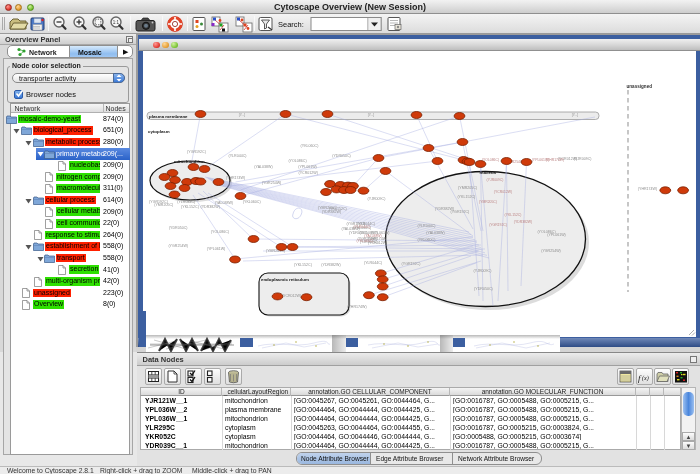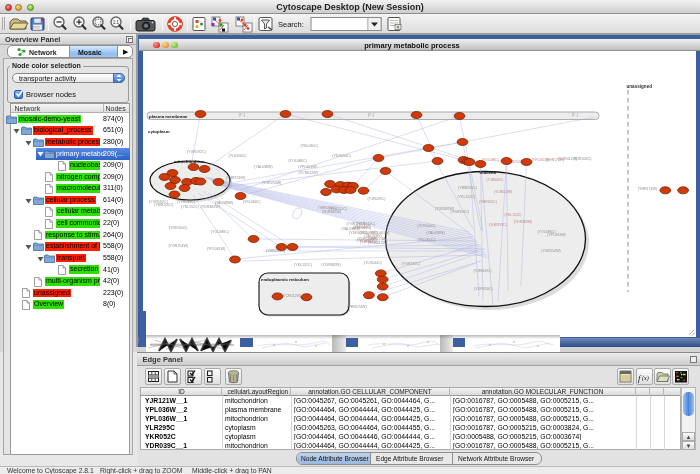--- a/index.html
+++ b/index.html
@@ -4,21 +4,21 @@
 *{margin:0;padding:0;box-sizing:border-box}
 html,body{width:700px;height:474px;overflow:hidden;font-family:"Liberation Sans",sans-serif;background:#e8e8e8}
 .abs{position:absolute}
 body{position:relative}
 </style></head><body>
 
 <div class="abs" style="left:0;top:0;width:700px;height:14px;background:linear-gradient(#f2f2f2,#e2e2e2 45%,#cdcdcd);border-bottom:1px solid #8f8f8f">
  <div class="abs" style="left:5px;top:3.5px;width:7px;height:7px;border-radius:50%;background:radial-gradient(circle at 35% 30%,#ff9a94,#e44138 60%,#b02018);border:0.5px solid #9a2a20"></div>
  <div class="abs" style="left:15px;top:3.5px;width:7px;height:7px;border-radius:50%;background:radial-gradient(circle at 35% 30%,#ffd898,#e8a33c 60%,#c07c18);border:0.5px solid #a87416"></div>
  <div class="abs" style="left:27px;top:3.5px;width:7px;height:7px;border-radius:50%;background:radial-gradient(circle at 35% 30%,#d2f0a0,#83c93e 60%,#59a019);border:0.5px solid #4f8f18"></div>
- <div class="abs" style="left:0;top:2px;width:700px;text-align:center;font-size:9px;font-weight:bold;color:#222">Cytoscape Desktop (New Session)</div>
+ <div class="abs" style="left:0;top:2px;width:700px;text-align:center;font-size:9px;font-weight:bold;color:#222">Cytoscape Overview (New Session)</div>
 </div>
 
 <div class="abs" style="left:0;top:14px;width:700px;height:20px;background:linear-gradient(#f4f4f4,#dcdcdc);border-bottom:1px solid #9a9a9a">
  <div class="abs" style="left:2px;top:3px;width:1px;height:13px;background:#aaa"></div>
  <div class="abs" style="left:4px;top:3px;width:1px;height:13px;background:#aaa"></div>
 </div>
 <div class="abs" style="left:48px;top:16px;width:1px;height:15px;background:#b5b5b5;border-right:1px solid #f8f8f8"></div>
 <div class="abs" style="left:130px;top:16px;width:1px;height:15px;background:#b5b5b5;border-right:1px solid #f8f8f8"></div>
 <div class="abs" style="left:162px;top:16px;width:1px;height:15px;background:#b5b5b5;border-right:1px solid #f8f8f8"></div>
 <div class="abs" style="left:187px;top:16px;width:1px;height:15px;background:#b5b5b5;border-right:1px solid #f8f8f8"></div>
@@ -121,21 +121,20 @@
  </g>
 </svg>
 <div class="abs" style="left:133px;top:34px;width:567px;height:318px;background:#9c9c9c"></div>
 <div class="abs" style="left:138px;top:34.5px;width:562px;height:312px;background:#3c5fa0"></div>
 <div class="abs" style="left:138px;top:337.5px;width:562px;height:9px;background:linear-gradient(#7089b8,#2e4c86)"></div>
 <div class="abs" style="left:136px;top:346.5px;width:564px;height:5.5px;background:#d4d4d4"></div>
 <div class="abs" style="left:138px;top:38.5px;width:562px;height:12.5px;background:linear-gradient(#f0f0f0,#d6d6d6 55%,#bebebe);border-left:1px solid #3c5fa0;border-bottom:1px solid #909090">
  <div class="abs" style="left:14px;top:3px;width:6.5px;height:6.5px;border-radius:50%;background:radial-gradient(circle at 35% 30%,#ff9a94,#e44138 60%,#b02018)"></div>
  <div class="abs" style="left:23px;top:3px;width:6.5px;height:6.5px;border-radius:50%;background:radial-gradient(circle at 35% 30%,#ffd898,#e8a33c 60%,#c07c18)"></div>
  <div class="abs" style="left:32px;top:3px;width:6.5px;height:6.5px;border-radius:50%;background:radial-gradient(circle at 35% 30%,#d2f0a0,#83c93e 60%,#59a019)"></div>
- <div class="abs" style="left:0;top:2.5px;width:546px;text-align:center;font-size:7.5px;font-weight:bold;color:#111">primary metabolic process</div>
 </div>
 <div class="abs" style="left:142.5px;top:51px;width:553px;height:285.5px;background:#fff"></div>
 <svg class="abs" style="left:142.5px;top:51px" width="553" height="286" viewBox="0 0 553 286">
 <rect x="4" y="61" width="452" height="7.5" rx="3.5" fill="#ececec" stroke="#9a9a9a" stroke-width="0.8"></rect>
 <ellipse cx="48" cy="130.5" rx="40" ry="19.5" fill="#b9b9b9" opacity="0.5" transform="translate(1.2,1.2)"></ellipse>
 <ellipse cx="47" cy="129.5" rx="40" ry="19.5" fill="#ededed" stroke="#111" stroke-width="1.2"></ellipse>
 <ellipse cx="344" cy="189.5" rx="100" ry="67.5" fill="#b9b9b9" opacity="0.5" transform="translate(2,2)"></ellipse>
 <ellipse cx="342.5" cy="188" rx="100" ry="67.5" fill="#ededed" stroke="#111" stroke-width="1.3"></ellipse>
 <rect x="117.5" y="223.5" width="90" height="42" rx="9" fill="#b9b9b9" opacity="0.5"></rect>
 <rect x="116" y="222" width="90" height="42" rx="9" fill="#ededed" stroke="#111" stroke-width="1.1"></rect>
@@ -537,21 +536,21 @@
 <div class="abs" style="left:33px;top:288.6px;font-size:7px;color:#000;background:#ff2000;padding:0 1px;line-height:8.6px;max-width:67px;overflow:hidden;white-space:nowrap">unassigned</div>
 <div class="abs" style="left:103px;top:288.8px;font-size:7px;color:#000">223(0)</div>
 <svg class="abs" style="left:22px;top:299.9px" width="8" height="10" viewBox="0 0 8 10">
 <path d="M0.5 0.5 H5 L7.5 3 V9.5 H0.5 Z" fill="#fff" stroke="#777" stroke-width="0.7"></path>
 <path d="M5 0.5 V3 H7.5" fill="none" stroke="#777" stroke-width="0.7"></path>
   </svg>
 <div class="abs" style="left:33px;top:300.2px;font-size:7px;color:#000;background:#2ee000;padding:0 1px;line-height:8.6px;max-width:67px;overflow:hidden;white-space:nowrap">Overview</div>
 <div class="abs" style="left:103px;top:300.4px;font-size:7px;color:#000">8(0)</div>
 <div class="abs" style="left:136.5px;top:352px;width:563.5px;height:114px;background:#e2e2e2"></div>
 <div class="abs" style="left:136.5px;top:352px;width:563.5px;height:13.5px;background:linear-gradient(#ececec,#cccccc);border-bottom:1px solid #a0a0a0;border-top:1px solid #888">
- <div class="abs" style="left:6px;top:2px;font-size:7.5px;font-weight:bold;color:#333">Edge Panel</div>
+ <div class="abs" style="left:6px;top:2px;font-size:7.5px;font-weight:bold;color:#333">Data Nodes</div>
  <div class="abs" style="left:553px;top:3px;width:7px;height:7px;border:1px solid #777;background:#eee"></div>
 </div>
 <div class="abs" style="left:145px;top:368px;width:17px;height:17px;background:linear-gradient(#fdfdfd,#e0e0e0);border:1px solid #aaa;border-radius:2px"></div>
 <div class="abs" style="left:164px;top:368px;width:17px;height:17px;background:linear-gradient(#fdfdfd,#e0e0e0);border:1px solid #aaa;border-radius:2px"></div>
 <div class="abs" style="left:185px;top:368px;width:17px;height:17px;background:linear-gradient(#fdfdfd,#e0e0e0);border:1px solid #aaa;border-radius:2px"></div>
 <div class="abs" style="left:204px;top:368px;width:17px;height:17px;background:linear-gradient(#fdfdfd,#e0e0e0);border:1px solid #aaa;border-radius:2px"></div>
 <div class="abs" style="left:225px;top:368px;width:17px;height:17px;background:linear-gradient(#fdfdfd,#e0e0e0);border:1px solid #aaa;border-radius:2px"></div>
 <div class="abs" style="left:617px;top:368px;width:17px;height:17px;background:linear-gradient(#fdfdfd,#e0e0e0);border:1px solid #aaa;border-radius:2px"></div>
 <div class="abs" style="left:636px;top:368px;width:17px;height:17px;background:linear-gradient(#fdfdfd,#e0e0e0);border:1px solid #aaa;border-radius:2px"></div>
 <div class="abs" style="left:654px;top:368px;width:17px;height:17px;background:linear-gradient(#fdfdfd,#e0e0e0);border:1px solid #aaa;border-radius:2px"></div>

